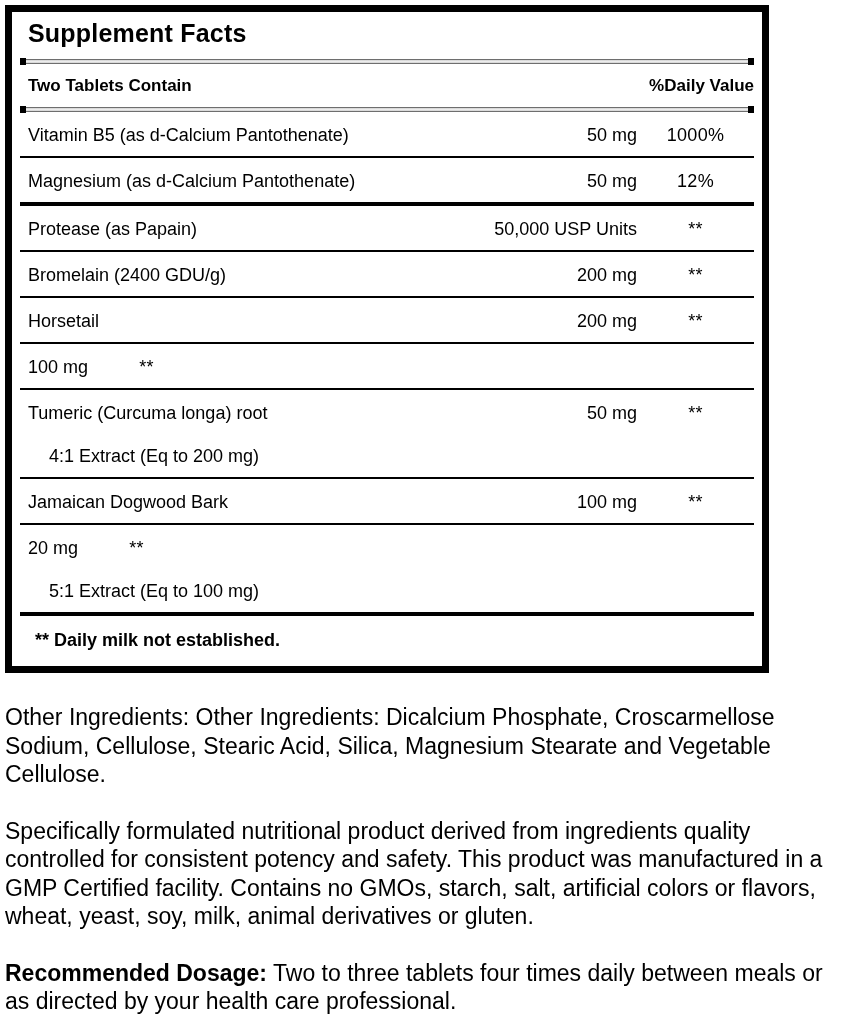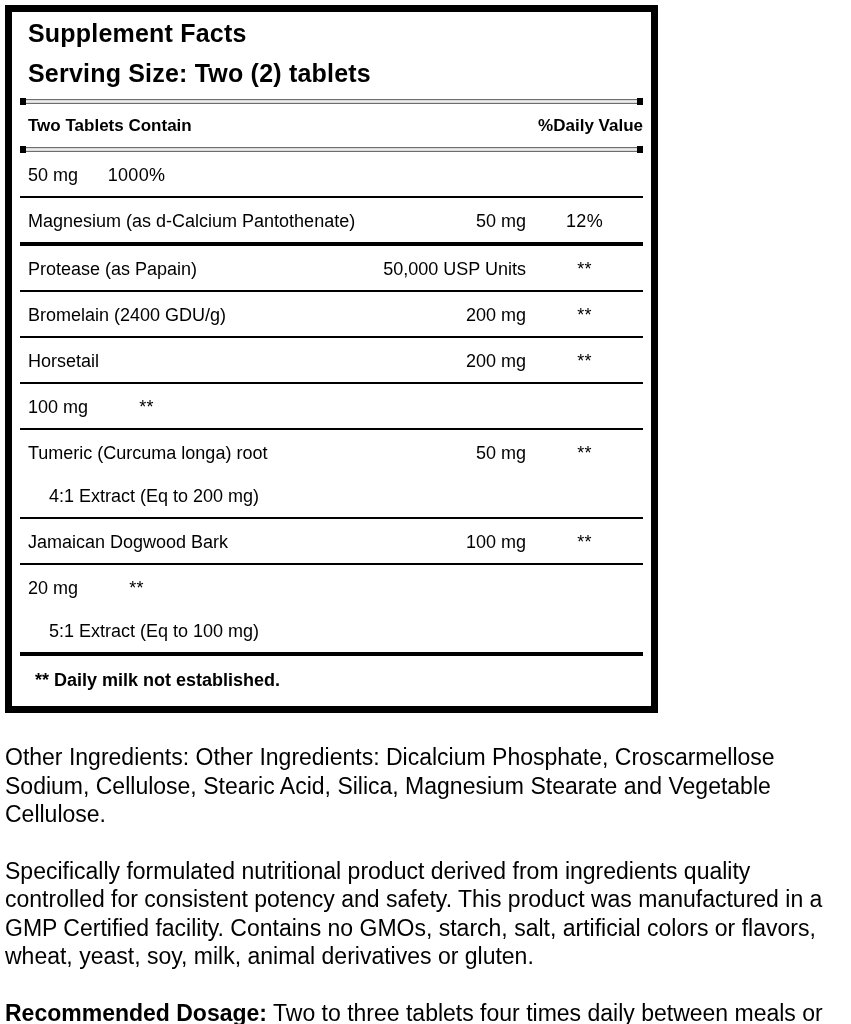--- a/index.html
+++ b/index.html
@@ -7,21 +7,21 @@
     margin: 0; padding: 0;
     background: #ffffff;
     font-family: "Liberation Sans", "DejaVu Sans", sans-serif;
     color: #000000;
   }
   body { width: 851px; height: 1024px; }
 
   
   .facts-panel {
     margin: 5px 41px 0 5px;
-    width: 653px;
+    width: 764px;
     border: 7px solid #000;
     padding: 6px 8px 0 8px;
     background: #fff;
   }
   .panel-title {
     font-size: 25px;
     font-weight: bold;
     line-height: 30px;
     padding-left: 8px;
     letter-spacing: 0.2px;
@@ -93,34 +93,34 @@
     font-stretch: condensed;
   }
   .body-p.first { margin-top: 30px; }
   .bold { font-weight: bold; }
 </style>
 </head>
 <body>
 
 <div class="facts-panel">
   <div class="panel-title">Supplement Facts</div>
-  <div class="serving">Serving Size: Two (2) tablets</div>
 
   <div class="double-rule"></div>
 
   <div class="header-row">
     <span>Two Tablets Contain</span>
     <span>%Daily Value</span>
   </div>
 
   <div class="double-rule tight"></div>
 
   <div id="rows">
   <div class="ing-row sep-thin">
     <div class="row-line">
+      <span class="ing-name">Vitamin B5 (as d-Calcium Pantothenate)</span>
       <span class="ing-amount">50 mg</span>
       <span class="ing-dv">1000%</span>
     </div>
 
   </div>
 
   <div class="ing-row sep-thick">
     <div class="row-line">
       <span class="ing-name">Magnesium (as d-Calcium Pantothenate)</span>
       <span class="ing-amount">50 mg</span>

